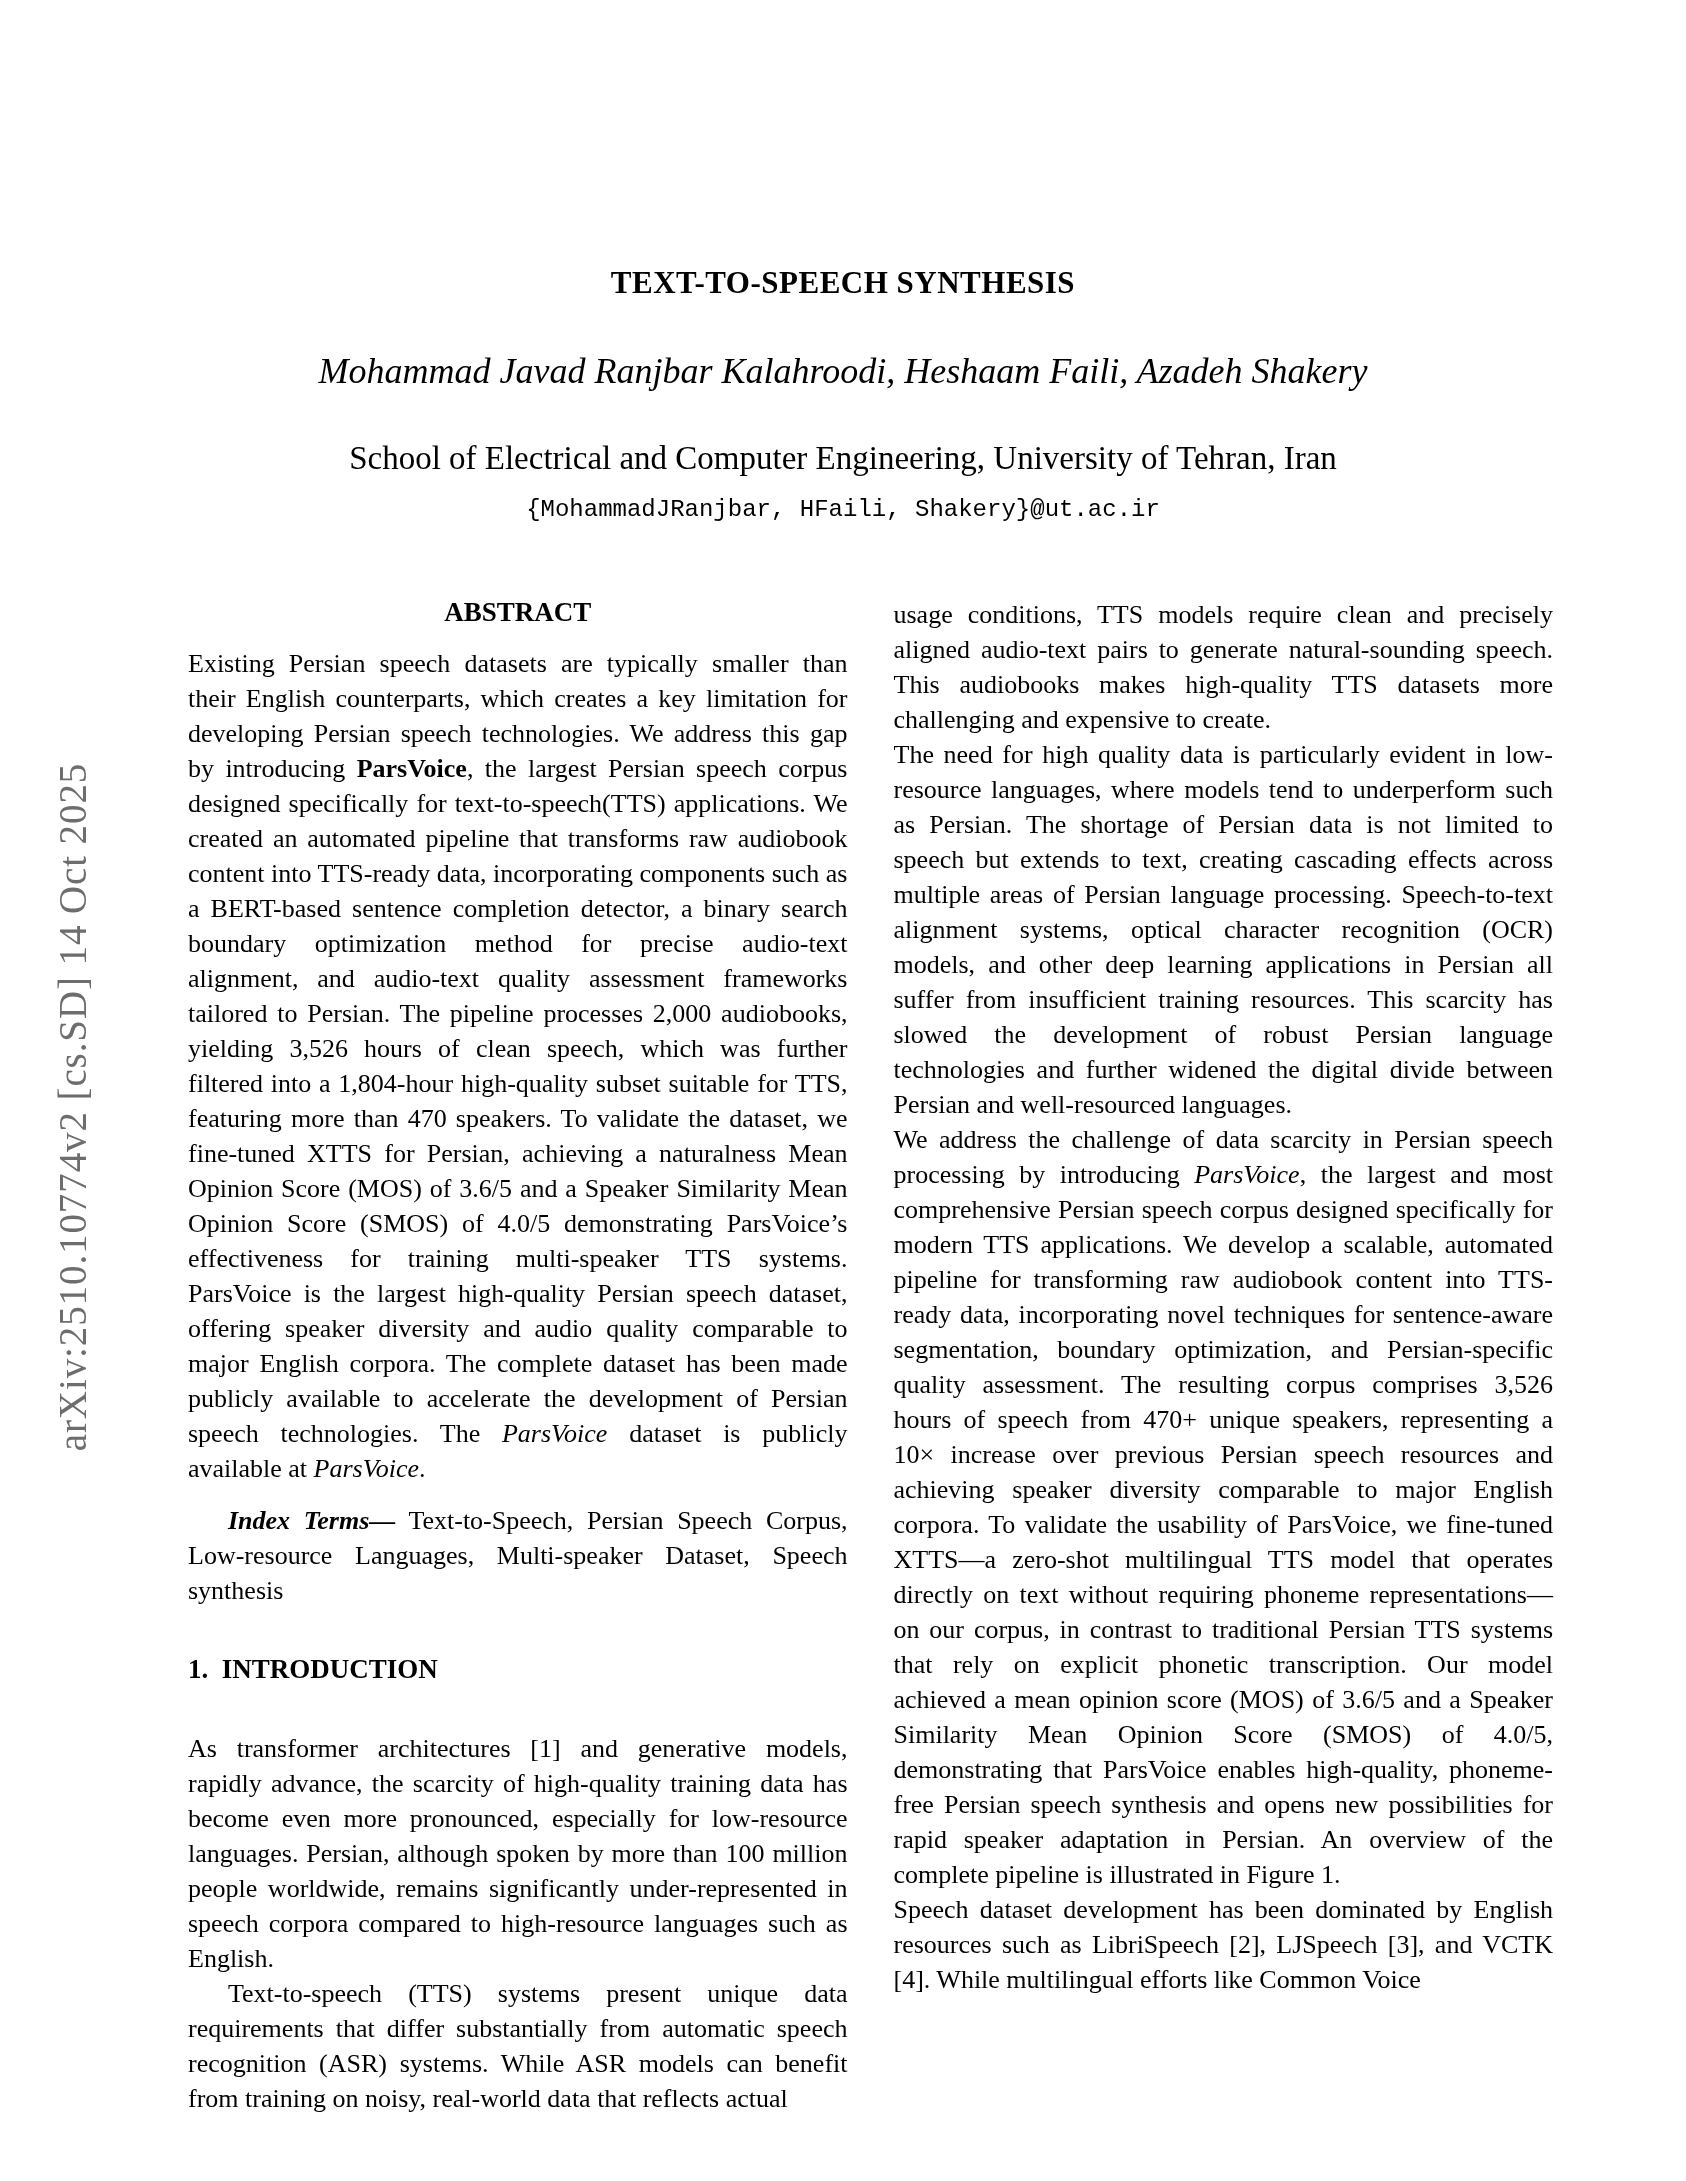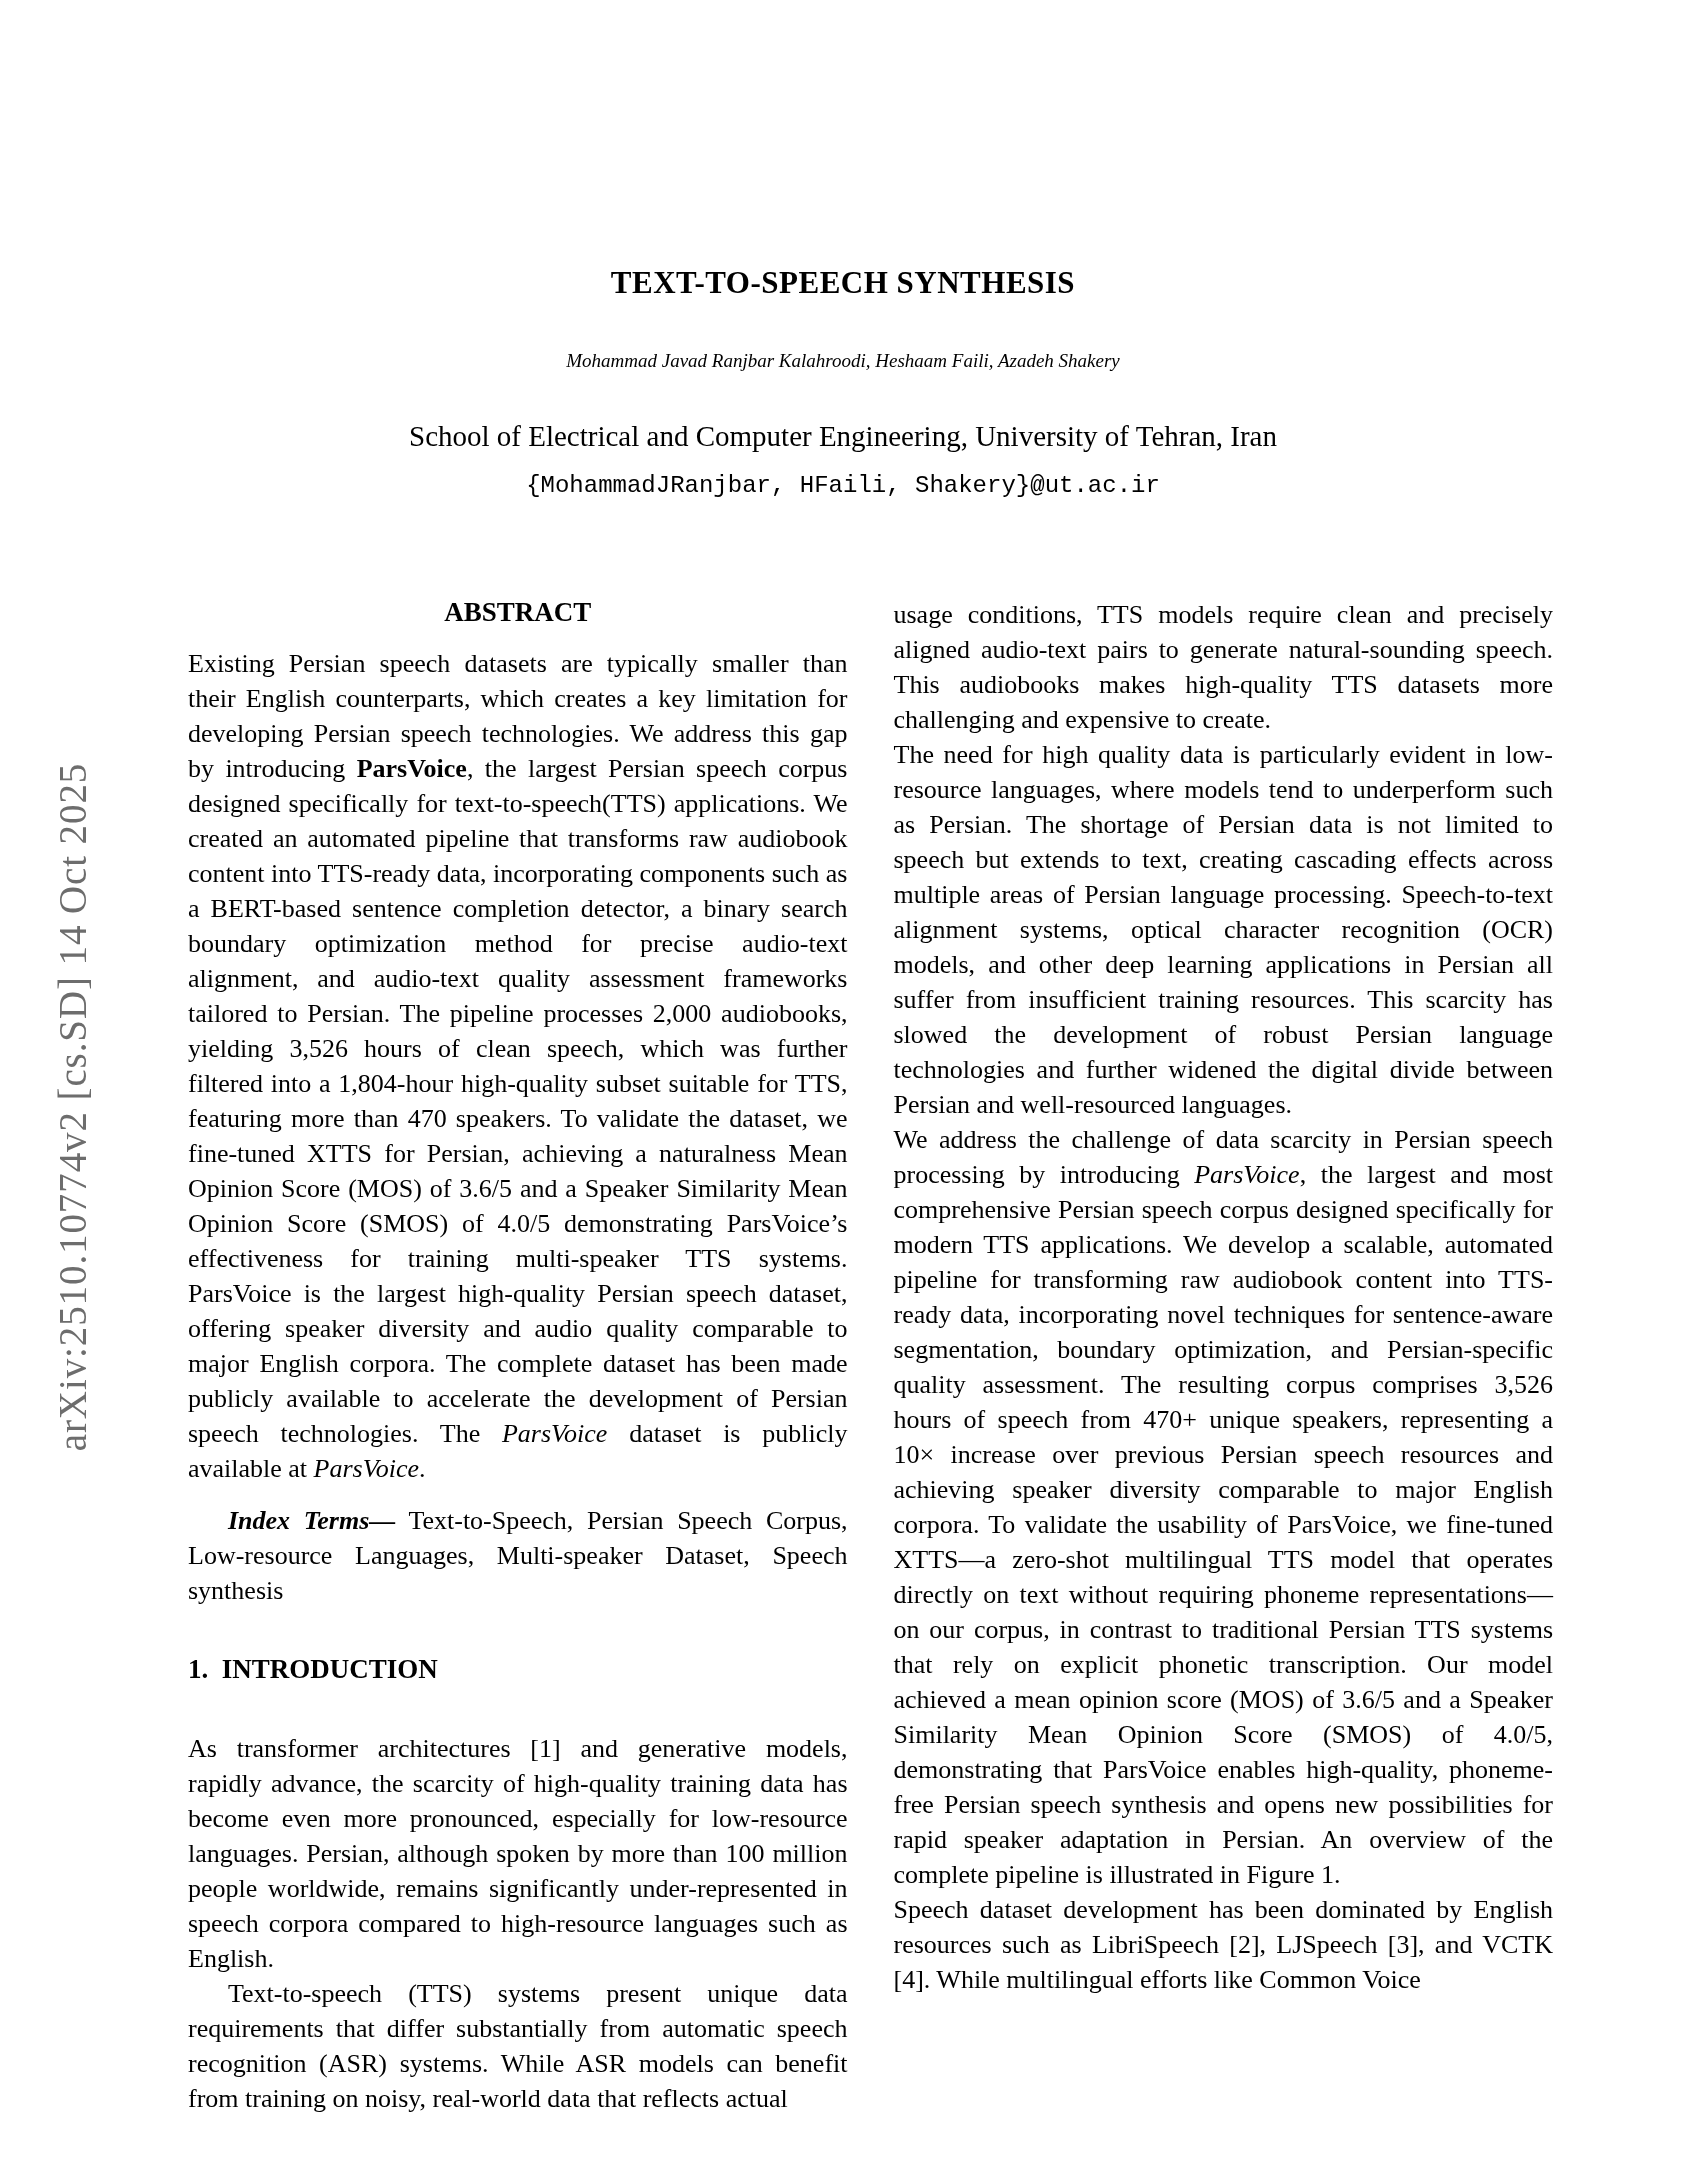--- a/index.html
+++ b/index.html
@@ -37,25 +37,25 @@
     margin: 0;
     font-size: 31px;
     font-weight: bold;
     line-height: 42px;
     letter-spacing: 0.5px;
   }
   .title-line { display: block; }
   .authors {
     margin-top: 46px;
     font-style: italic;
-    font-size: 19px;
+    font-size: 36px;
   }
   .affiliation {
     margin-top: 48px;
-    font-size: 29px;
+    font-size: 33px;
   }
   .email {
     margin-top: 19px;
     font-family: "Liberation Mono", monospace;
     font-size: 24px;
   }
   .columns {
     position: absolute;
     top: 597px;
     left: 152px;

